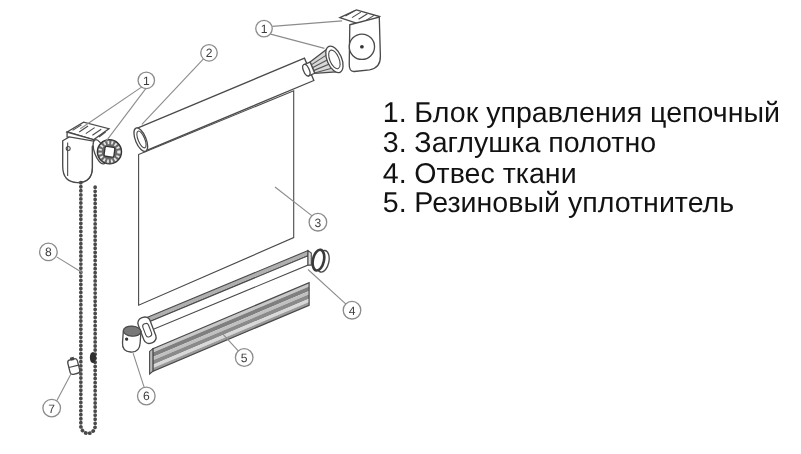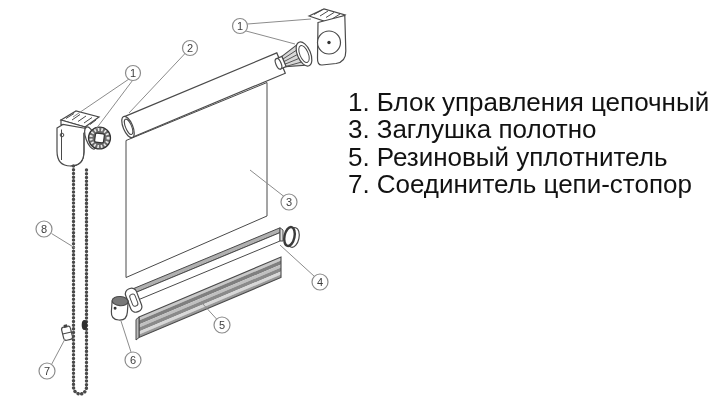--- a/index.html
+++ b/index.html
@@ -193,18 +193,18 @@
     <g>
       <circle class="callout-circle" cx="44" cy="229" r="8"></circle>
       <text class="callout-num" x="44" y="233">8</text>
     </g>
   </svg>
 
   <div class="legend">
     <ol>
       <li><span class="num">1.</span><span>Блок управления цепочный</span></li>
       <li><span class="num">3.</span><span>Заглушка полотно</span></li>
+      <li><span class="num">4.</span><span>Отвес ткани</span></li>
       <li><span class="num">5.</span><span>Резиновый уплотнитель</span></li>
-      <li><span class="num">7.</span><span>Соединитель цепи-стопор</span></li>
     </ol>
   </div>
 
 </div>
 
 </body></html>

